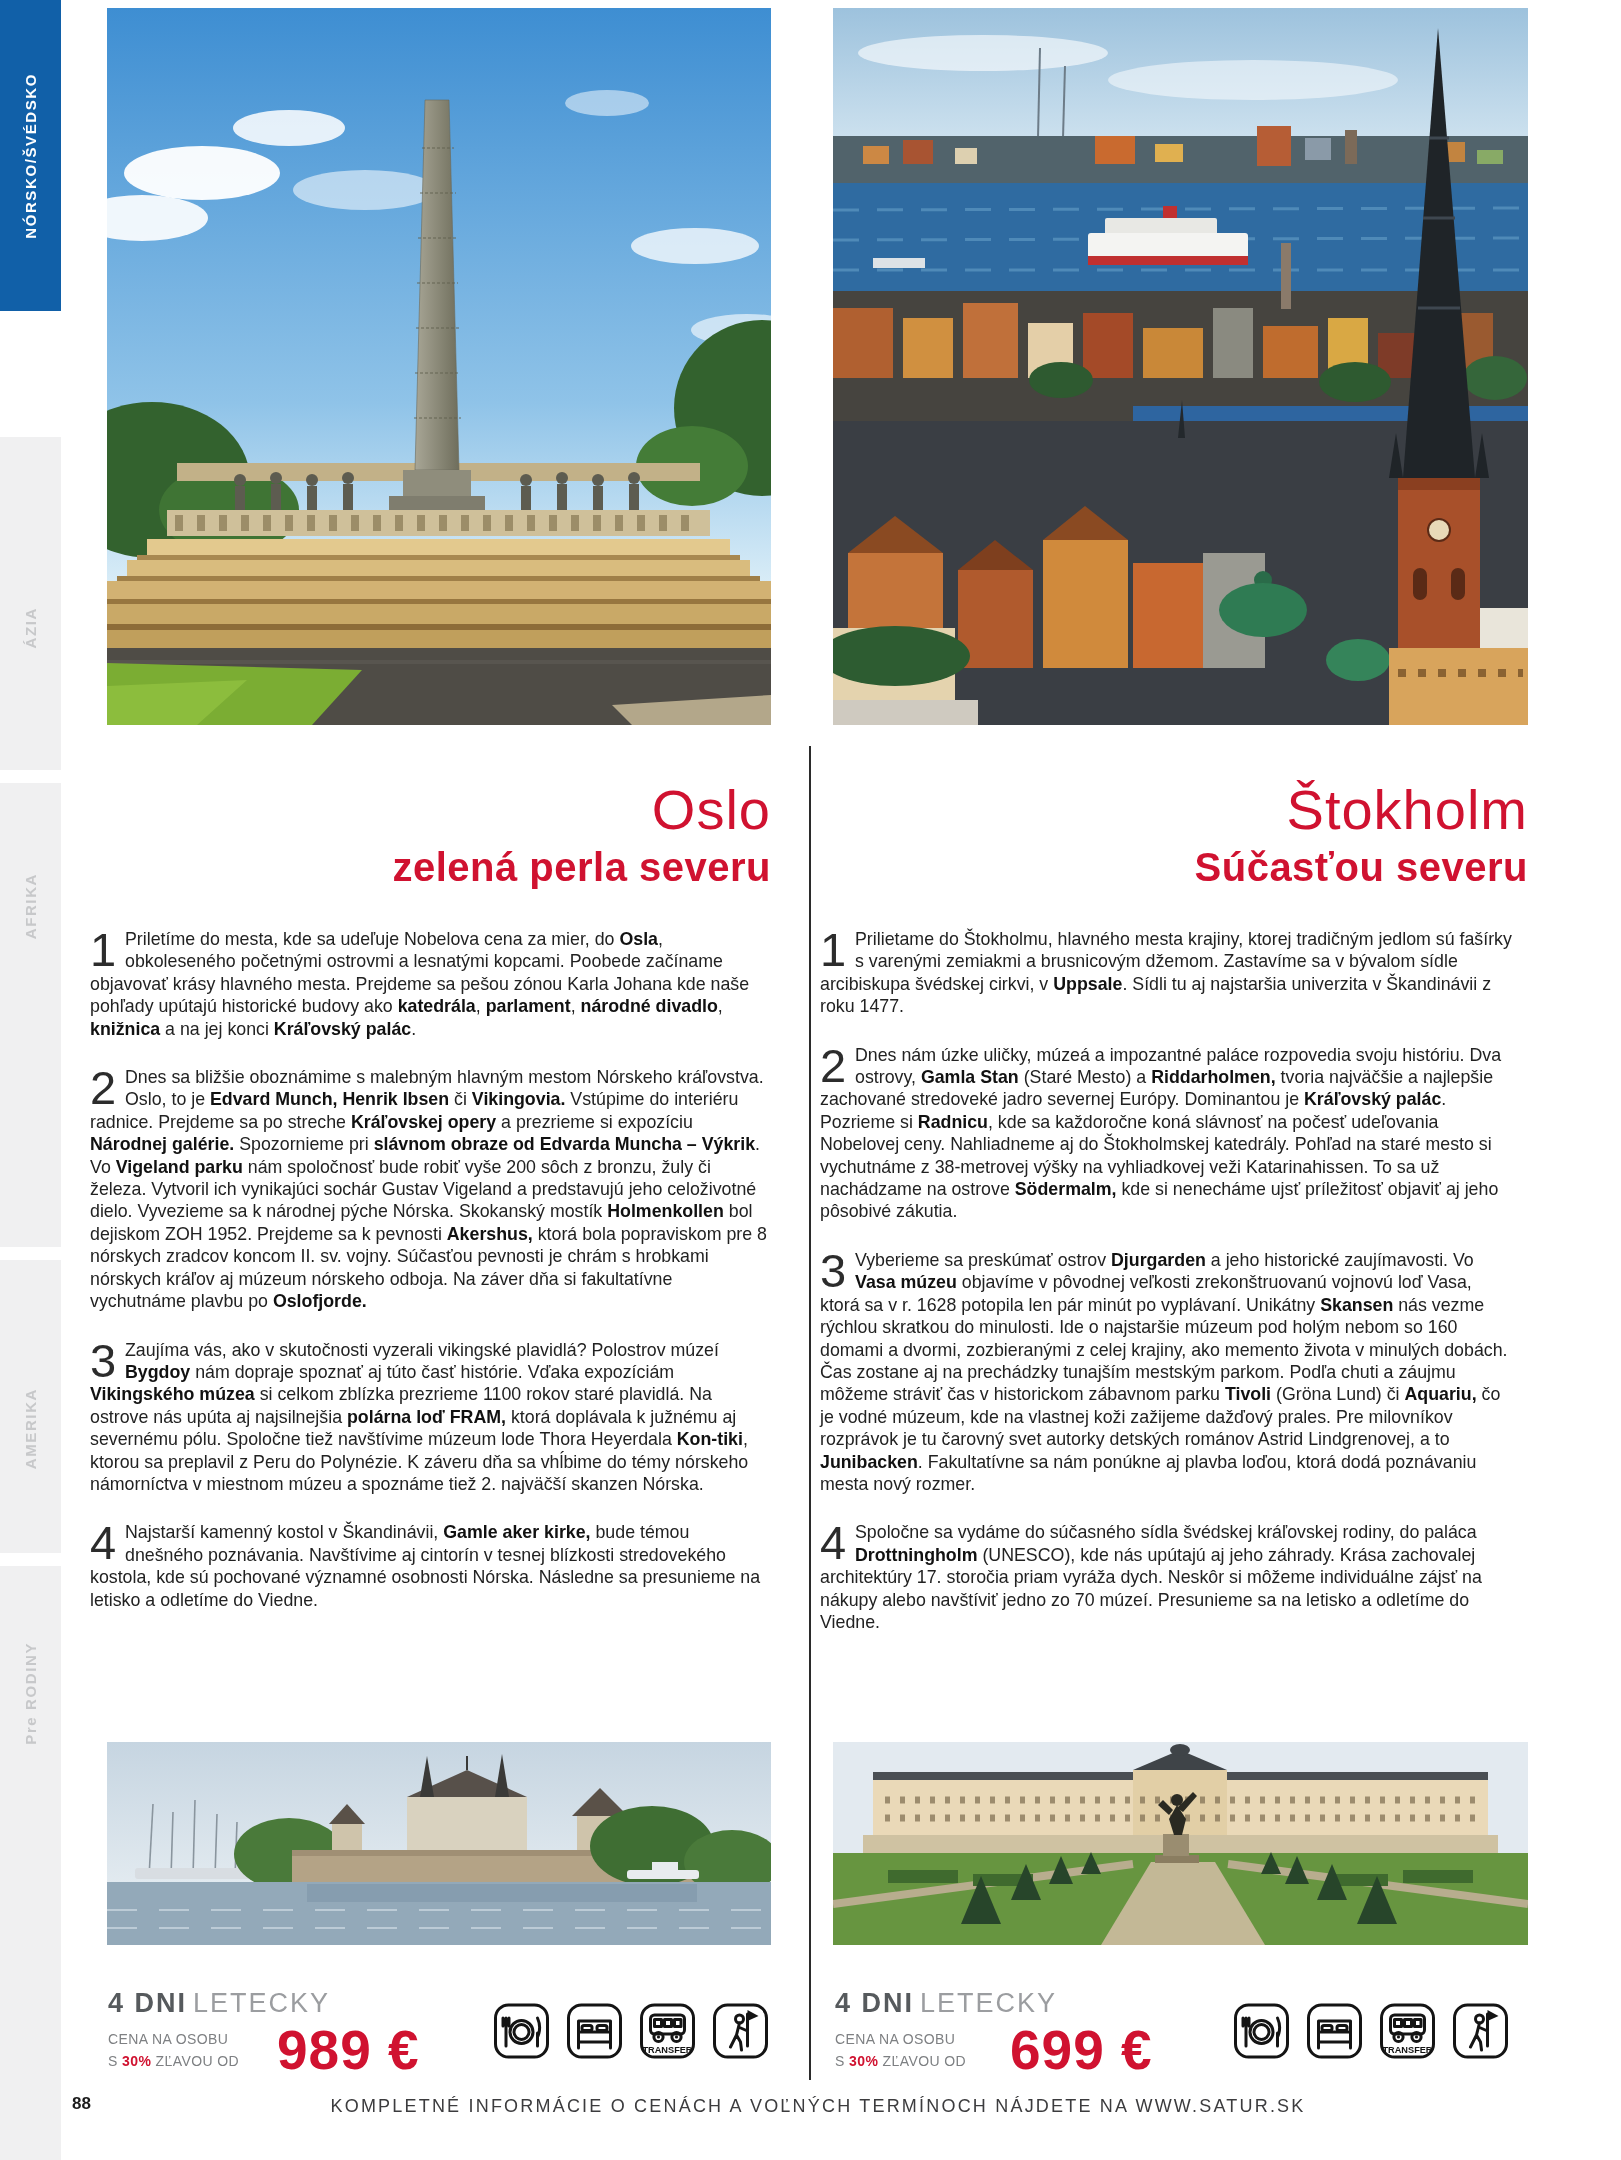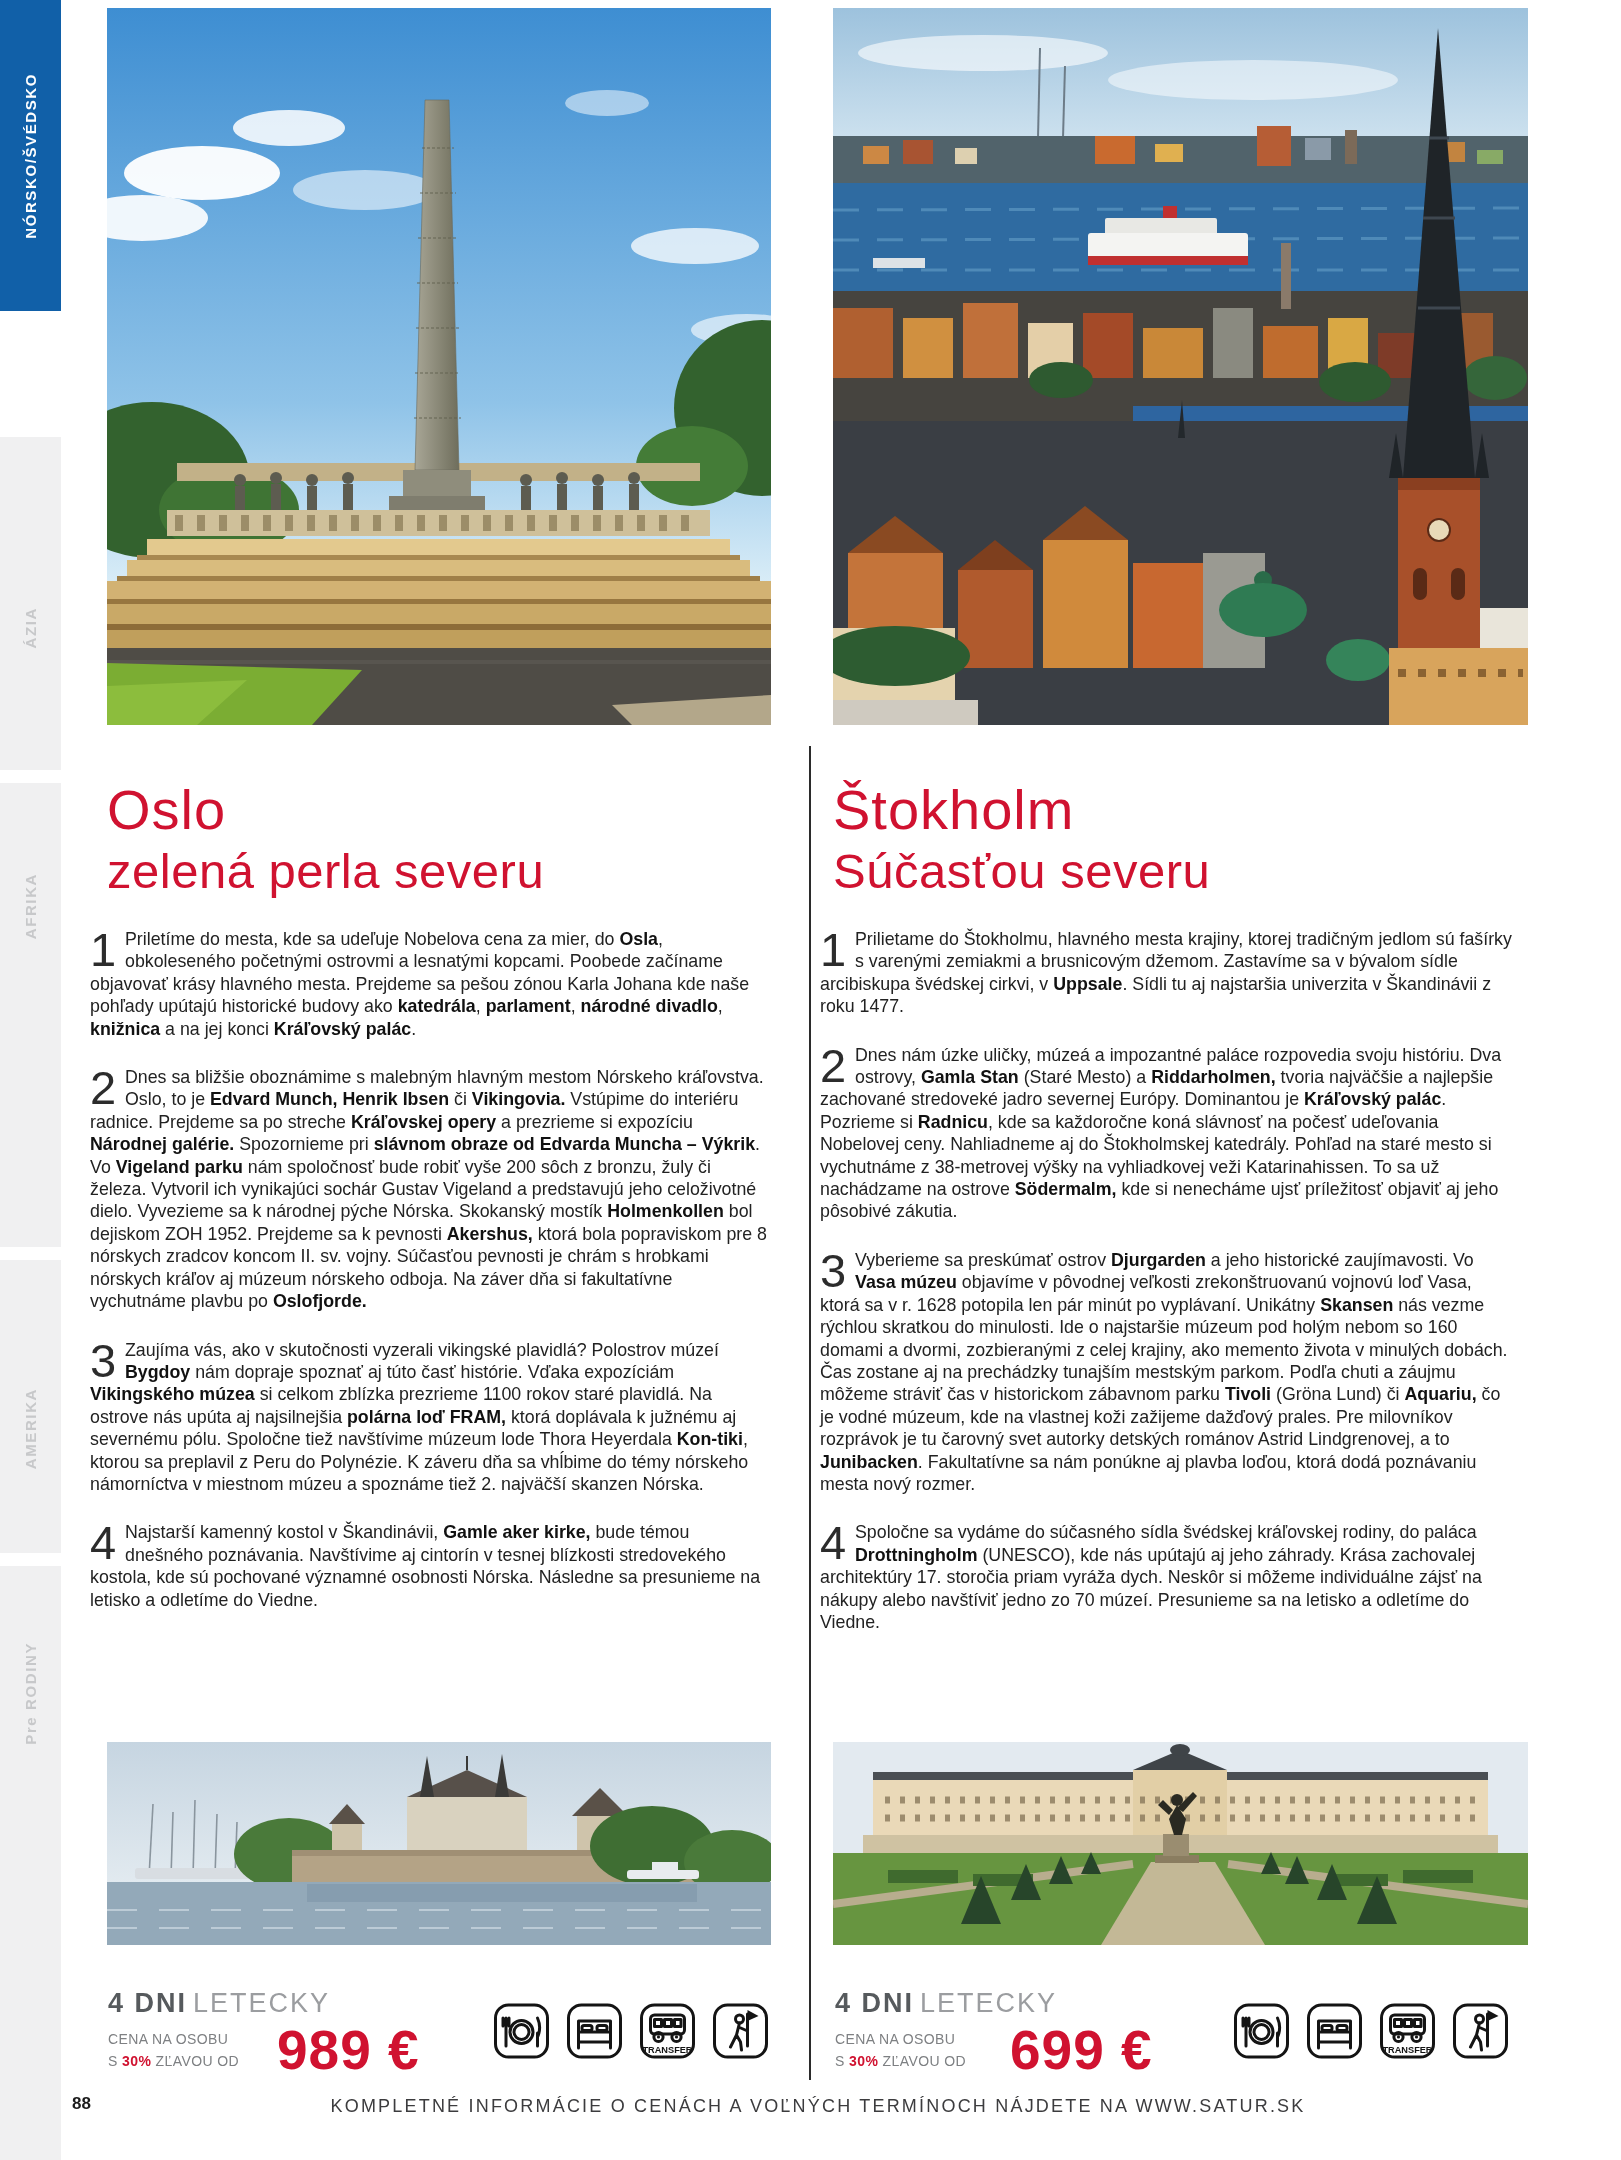--- a/index.html
+++ b/index.html
@@ -11,23 +11,23 @@
   
   .tab{position:absolute;left:0;width:61px;display:flex;flex-direction:column;align-items:center;}
   .vlabel{writing-mode:vertical-rl;transform:rotate(180deg);font-weight:bold;font-size:15px;letter-spacing:1.6px;white-space:nowrap;}
   .tab-blue{background:var(--blue);justify-content:center;}
   .tab-blue .vlabel{color:#fff;}
   .tab-gray{background:#f0f0f1;}
   .tab-gray .vlabel{color:#c7c8ca;}
   
   .photo{position:absolute;display:block;}
   
-  .city-head{position:absolute;text-align:left;color:var(--accent);line-height:1;}
+  .city-head{position:absolute;text-align:right;color:var(--accent);line-height:1;}
   .city-head h1{margin:0;font-size:56px;font-weight:300;letter-spacing:1px;}
-  .city-head .sub{margin-top:9px;font-size:49px;font-weight:400;letter-spacing:.5px;}
+  .city-head .sub{margin-top:9px;font-size:40px;font-weight:700;letter-spacing:.5px;}
   
   .copy{position:absolute;font-size:17.8px;line-height:22.4px;color:#222;}
   .day{margin-bottom:26px;}
   .daynum{float:left;width:27px;margin-right:8px;font-size:47px;line-height:43px;font-weight:300;color:#2c2c2c;}
   .day b{font-weight:700;color:#111;}
   
   .duration{position:absolute;font-size:27px;letter-spacing:2px;color:#9b9da0;font-weight:400;}
   .duration b{color:#565a5d;margin-right:6px;}
   .cena{position:absolute;font-size:14px;line-height:22px;letter-spacing:.4px;color:#7e8083;}
   .cena b{color:var(--accent);font-weight:700;}

